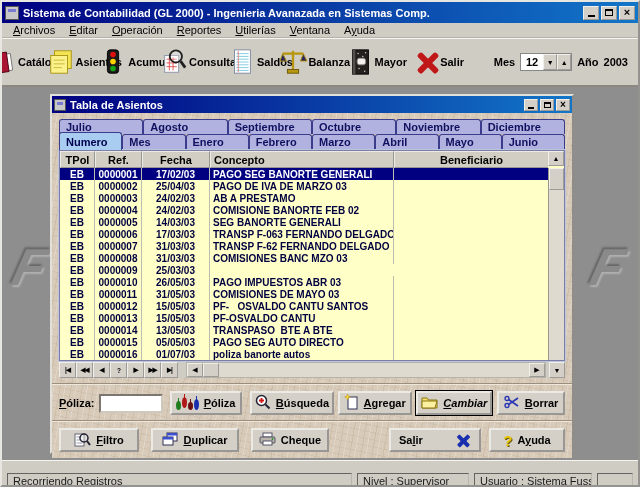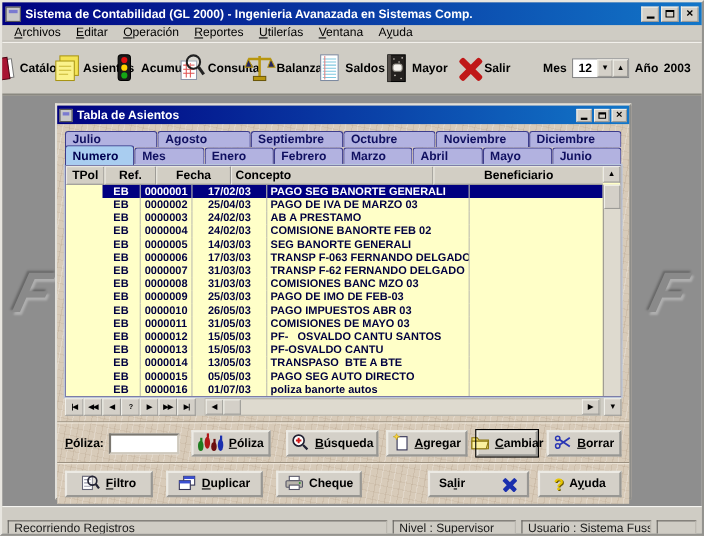--- a/index.html
+++ b/index.html
@@ -79,21 +79,21 @@
   .tabs-row2 .tab { flex:1; height:16px; }
   .tab.active { background:#a9cdf0; color:#000050; position:relative; z-index:2;
                 margin-top:-2px; height:18px; padding-top:3px; }
 
   
   .grid { border:1px solid #7d7da8; outline:1px solid #b9c6dd; background:#ffffc8;
           display:flex; flex-direction:column; flex:0 0 auto; }
   .grid-head { display:flex; height:17px; flex:0 0 auto; }
   .hcell { background:#d2cec4; border:1px outset #eceae4; font-size:11px; font-weight:bold;
            display:flex; align-items:center; justify-content:center; color:#000; }
-  .grid-bodywrap { display:flex; flex:1 1 auto;padding-left:33px; }
+  .grid-bodywrap { display:flex; flex:1 1 auto; }
   .grid-rows { flex:1; overflow:hidden; }
   .grow { display:flex; height:12px; color:#000040; font-size:10px; font-weight:bold; }
   .gcell { border-right:1px solid #bdbdb0; display:flex; align-items:center; justify-content:center;
            overflow:hidden; white-space:pre; }
   .c-tpol{width:35px;} .c-ref{width:47px;} .c-fecha{width:68px;}
   .c-conc{width:184px; justify-content:flex-start; padding-left:3px;}
   .c-benef{flex:1; border-right:none;}
   .grow.selected { background:#000080; color:#fff; }
   .vscroll { width:16px; background:#dedacf; border-left:1px solid #9a968c; display:flex; flex-direction:column; }
   .sbtn { height:15px; background:#d4d0c8; border:1px outset #f0efe9; font-size:7px;
@@ -209,38 +209,38 @@
             <path d="M8 12h11M8 16h11M8 20h11M11 10v14M15 10v14" stroke="#e05050" stroke-width="1" fill="none"></path>
             <circle cx="18" cy="9" r="6.5" fill="rgba(255,255,255,.25)" stroke="#222" stroke-width="2"></circle>
             <line x1="23" y1="14" x2="28" y2="21" stroke="#222" stroke-width="3"></line>
           </svg>
       </span>
       <span class="tlabel">Consulta</span>
     </div>
     <div class="tool">
       <span class="ticon">
         <svg width="30" height="28" viewBox="0 0 32 30">
+            <rect x="8" y="2" width="17" height="25" fill="#fff" stroke="#7d8aa0"></rect>
+            <path d="M10 6h13M10 9h13M10 12h13M10 15h13M10 18h13M10 21h13M10 24h13" stroke="#7ec8e0" fill="none"></path>
+            <line x1="12" y1="3" x2="12" y2="26" stroke="#e08080"></line>
+          </svg>
+      </span>
+      <span class="tlabel">Saldos</span>
+    </div>
+    <div class="tool">
+      <span class="ticon">
+        <svg width="30" height="28" viewBox="0 0 32 30">
             <line x1="16" y1="3" x2="16" y2="23" stroke="#b8960e" stroke-width="2.5"></line>
             <line x1="5" y1="6" x2="27" y2="6" stroke="#b8960e" stroke-width="2.5"></line>
             <path d="M5 6 L2 14 L9 14 Z" fill="#27275e" stroke="#b8960e"></path>
             <path d="M27 6 L24 14 L31 14 Z" fill="#27275e" stroke="#b8960e"></path>
             <rect x="10" y="23" width="12" height="4" fill="#b8960e" stroke="#6b570a"></rect>
           </svg>
       </span>
       <span class="tlabel">Balanza</span>
-    </div>
-    <div class="tool">
-      <span class="ticon">
-        <svg width="30" height="28" viewBox="0 0 32 30">
-            <rect x="8" y="2" width="17" height="25" fill="#fff" stroke="#7d8aa0"></rect>
-            <path d="M10 6h13M10 9h13M10 12h13M10 15h13M10 18h13M10 21h13M10 24h13" stroke="#7ec8e0" fill="none"></path>
-            <line x1="12" y1="3" x2="12" y2="26" stroke="#e08080"></line>
-          </svg>
-      </span>
-      <span class="tlabel">Saldos</span>
     </div>
     <div class="tool">
       <span class="ticon">
         <svg width="30" height="28" viewBox="0 0 32 30">
             <rect x="8" y="2" width="17" height="26" fill="#23201e" stroke="#000"></rect>
             <rect x="8" y="2" width="3" height="26" fill="#55504c"></rect>
             <circle cx="14" cy="6" r="0.8" fill="#cfc9c2"></circle>
             <circle cx="19" cy="9" r="0.8" fill="#cfc9c2"></circle>
             <circle cx="22" cy="5" r="0.8" fill="#cfc9c2"></circle>
             <circle cx="15" cy="22" r="0.8" fill="#cfc9c2"></circle>
@@ -383,21 +383,20 @@
                 <div class="gcell c-tpol">EB</div>
                 <div class="gcell c-ref">0000008</div>
                 <div class="gcell c-fecha">31/03/03</div>
                 <div class="gcell c-conc">COMISIONES BANC MZO 03</div>
                 <div class="gcell c-benef"></div>
               </div>
                 <div class="grow">
                 <div class="gcell c-tpol">EB</div>
                 <div class="gcell c-ref">0000009</div>
                 <div class="gcell c-fecha">25/03/03</div>
-                <div class="gcell c-conc">PAGO DE IMO DE FEB-03</div>
                 <div class="gcell c-benef"></div>
               </div>
                 <div class="grow">
                 <div class="gcell c-tpol">EB</div>
                 <div class="gcell c-ref">0000010</div>
                 <div class="gcell c-fecha">26/05/03</div>
                 <div class="gcell c-conc">PAGO IMPUESTOS ABR 03</div>
                 <div class="gcell c-benef"></div>
               </div>
                 <div class="grow">
@@ -500,21 +499,21 @@
           </button>
           <span style="width:8px;"></span>
           <button class="btn95" style="width:74px;">
             <span><svg width="15" height="16" viewBox="0 0 15 16">
                   <rect x="4" y="3" width="9" height="12" fill="#fff" stroke="#335"></rect>
                   <path d="M3.5 0 L4.3 2.2 L6.5 3 L4.3 3.8 L3.5 6 L2.7 3.8 L0.5 3 L2.7 2.2 Z" fill="#ffd83c" stroke="#b89a10" stroke-width="0.5"></path>
                 </svg></span>
             <span><span></span><span class="u">A</span><span>gregar</span></span>
           </button>
           <span style="width:10px;"></span>
-          <button class="btn95 default" style="width:56px;">
+          <button class="btn95 default" style="width:76px;font-style:italic;">
             <span><svg width="17" height="14" viewBox="0 0 17 14">
                   <path d="M1 3 h5 l1.5 2 H16 v8 H1 Z" fill="#f5e270" stroke="#8a7410"></path>
                   <path d="M1 6 h15 l-2 7 H1 Z" fill="#fbf0a0" stroke="#8a7410"></path>
                 </svg></span>
             <span><span></span><span class="u">C</span><span>ambiar</span></span>
           </button>
           <span style="width:10px;"></span>
           <button class="btn95" style="width:68px;">
             <span><svg width="16" height="14" viewBox="0 0 16 14">
                   <circle cx="3" cy="3.5" r="2" fill="none" stroke="#2a36b4" stroke-width="1.4"></circle>

